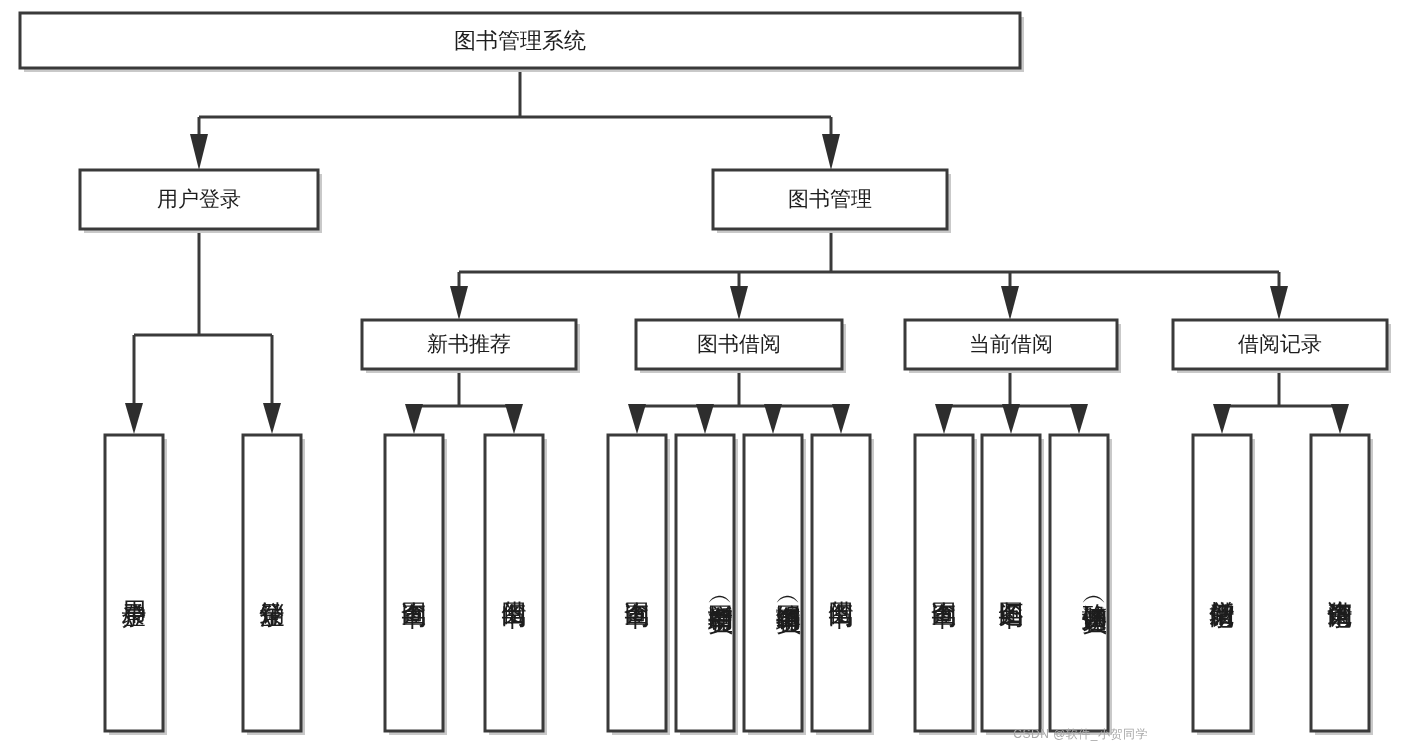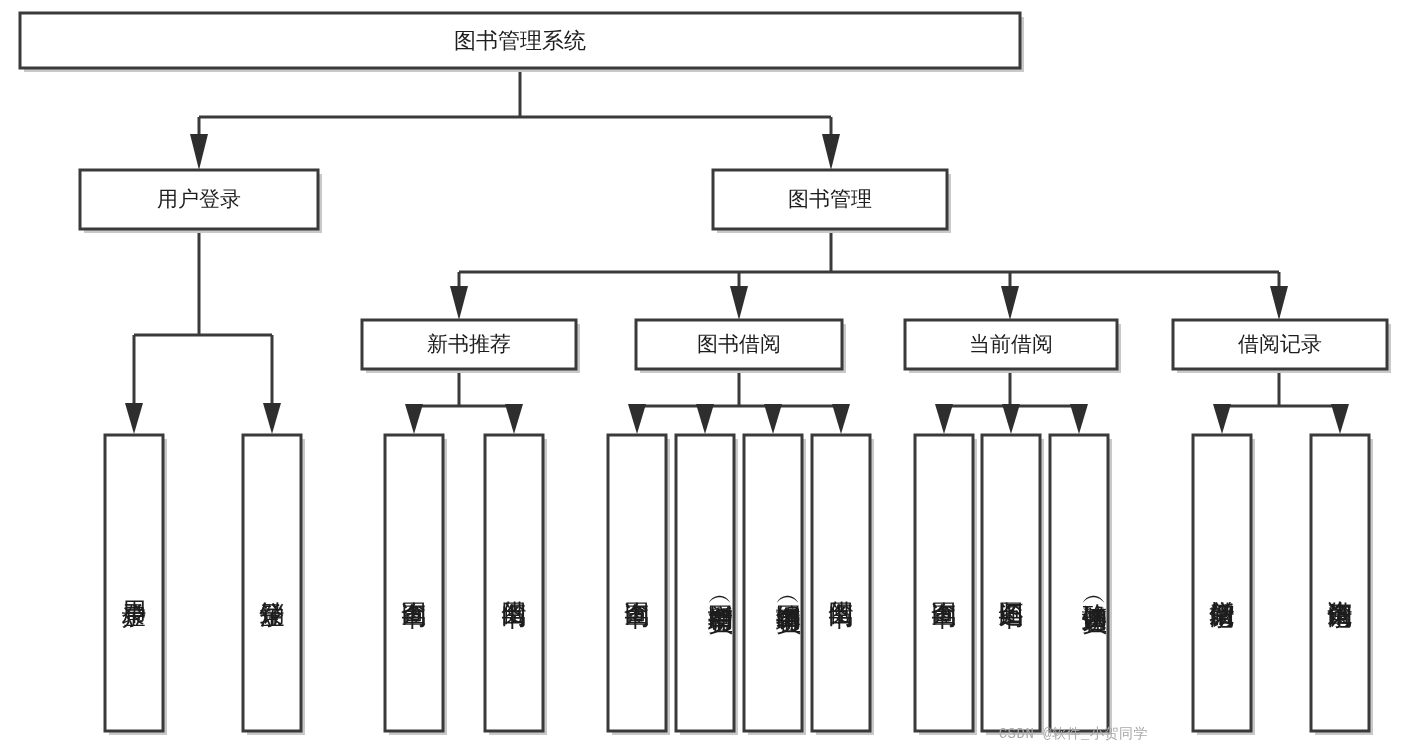--- a/index.html
+++ b/index.html
@@ -72,22 +72,22 @@
     align-items: center;
     justify-content: center;
     text-align: center;
     white-space: nowrap;
     user-select: none;
   }
   .watermark {
     position: absolute;
     right: 8px;
     bottom: 4px;
-    font-family: Liberation Mono, monospace;
-    font-size: 14px;
+    font-family: Liberation Sans, sans-serif;
+    font-size: 12px;
     color: #a8a8a8;
     letter-spacing: 0.5px;
     white-space: nowrap;
     margin-left: 36px;
   }
 </style>
 </head>
 <body>
 
 <div id="diagram-root">

